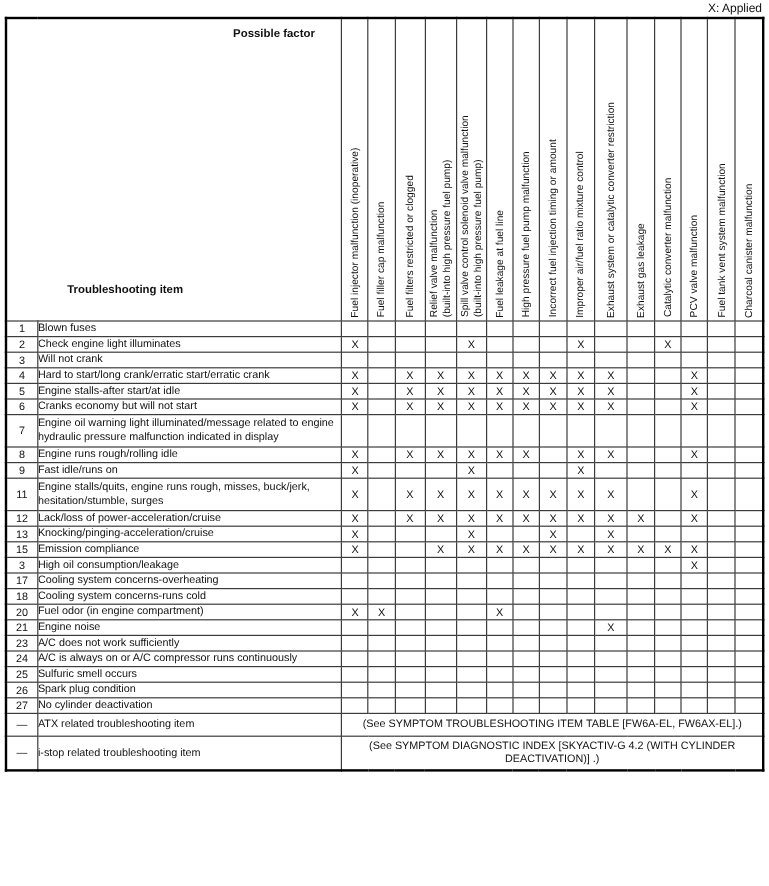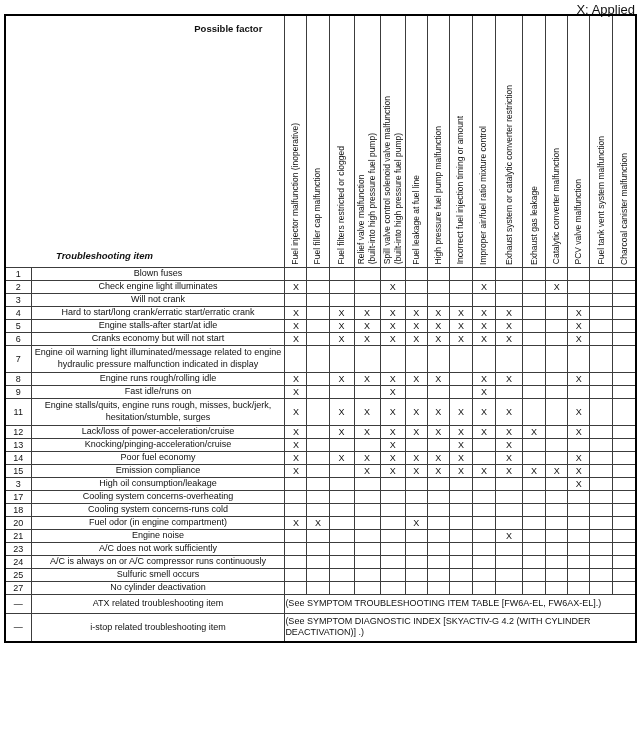--- a/index.html
+++ b/index.html
@@ -4,72 +4,72 @@
 <style>
   html,body{margin:0;padding:0;background:#ffffff;}
   body{
     width:641px;height:738px;position:relative;
     font-family:"Liberation Sans","DejaVu Sans",sans-serif;
     color:#111;
     -webkit-font-smoothing:antialiased;
   }
   .legend{
     position:absolute;top:2px;right:6px;
-    font-size:13px;color:#111;
+    font-size:10px;color:#111;
   }
   table.ts{
     position:absolute;left:4px;top:14px;
     border-collapse:collapse;
     table-layout:fixed;
     width:633px;
   }
   table.ts td{
     border:1px solid #3c3c3c;
     padding:0;
     font-size:9px;
     overflow:hidden;
   }
   table.ts{border:2px solid #000;}
   td.corner{position:relative;}
   .possible-factor{
     position:absolute;top:7px;right:22px;
     font-size:9.5px;font-weight:bold;white-space:nowrap;
   }
   .trouble-label{
-    position:absolute;bottom:6px;left:50px;
-    font-size:9.5px;font-weight:bold;white-space:nowrap;font-style:italic;
+    position:absolute;bottom:20px;left:50px;
+    font-size:9.5px;font-weight:bold;white-space:nowrap;
   }
   td.factor-col{
     vertical-align:bottom;text-align:center;
     padding-bottom:5px;
   }
   .vtext{
     display:inline-block;
     writing-mode:vertical-rl;
     transform:rotate(180deg);
     white-space:pre;
     font-size:8.5px;
     line-height:1.3;
     text-align:left;
   }
   td.num{
     text-align:center;vertical-align:middle;
     font-size:9px;
   }
   td.item{
-    text-align:center;vertical-align:middle;
+    text-align:left;vertical-align:middle;
     padding:1px 3px 1px 7px;
     font-size:9px;line-height:1.25;
   }
   td.mark{
     text-align:center;vertical-align:middle;
     font-size:9px;
   }
   td.note{
-    text-align:left;vertical-align:middle;
+    text-align:center;vertical-align:middle;
     font-size:9px;line-height:1.3;
     padding:1px 4px;
   }
   tr.r-normal{height:13px;}
   tr.r-tall{height:27px;}
   tr.r-atx{height:19px;}
   tr.r-istop{height:29px;}
   tr.r-head{height:252px;}
 </style>
 </head>
@@ -347,39 +347,20 @@
         <td class="mark">X</td>
         <td class="mark"></td>
         <td class="mark">X</td>
         <td class="mark"></td>
         <td class="mark"></td>
         <td class="mark"></td>
         <td class="mark"></td>
         <td class="mark"></td>
       </tr>
       <tr class="r-normal">
-        <td class="num">14</td>
-        <td class="item">Poor fuel economy</td>
-        <td class="mark">X</td>
-        <td class="mark"></td>
-        <td class="mark">X</td>
-        <td class="mark">X</td>
-        <td class="mark">X</td>
-        <td class="mark">X</td>
-        <td class="mark">X</td>
-        <td class="mark">X</td>
-        <td class="mark"></td>
-        <td class="mark">X</td>
-        <td class="mark"></td>
-        <td class="mark"></td>
-        <td class="mark">X</td>
-        <td class="mark"></td>
-        <td class="mark"></td>
-      </tr>
-      <tr class="r-normal">
         <td class="num">15</td>
         <td class="item">Emission compliance</td>
         <td class="mark">X</td>
         <td class="mark"></td>
         <td class="mark"></td>
         <td class="mark">X</td>
         <td class="mark">X</td>
         <td class="mark">X</td>
         <td class="mark">X</td>
         <td class="mark">X</td>
@@ -520,20 +501,39 @@
         <td class="mark"></td>
         <td class="mark"></td>
         <td class="mark"></td>
         <td class="mark"></td>
         <td class="mark"></td>
         <td class="mark"></td>
       </tr>
       <tr class="r-normal">
         <td class="num">25</td>
         <td class="item">Sulfuric smell occurs</td>
+        <td class="mark"></td>
+        <td class="mark"></td>
+        <td class="mark"></td>
+        <td class="mark"></td>
+        <td class="mark"></td>
+        <td class="mark"></td>
+        <td class="mark"></td>
+        <td class="mark"></td>
+        <td class="mark"></td>
+        <td class="mark"></td>
+        <td class="mark"></td>
+        <td class="mark"></td>
+        <td class="mark"></td>
+        <td class="mark"></td>
+        <td class="mark"></td>
+      </tr>
+      <tr class="r-normal">
+        <td class="num">26</td>
+        <td class="item">Spark plug condition</td>
         <td class="mark"></td>
         <td class="mark"></td>
         <td class="mark"></td>
         <td class="mark"></td>
         <td class="mark"></td>
         <td class="mark"></td>
         <td class="mark"></td>
         <td class="mark"></td>
         <td class="mark"></td>
         <td class="mark"></td>

